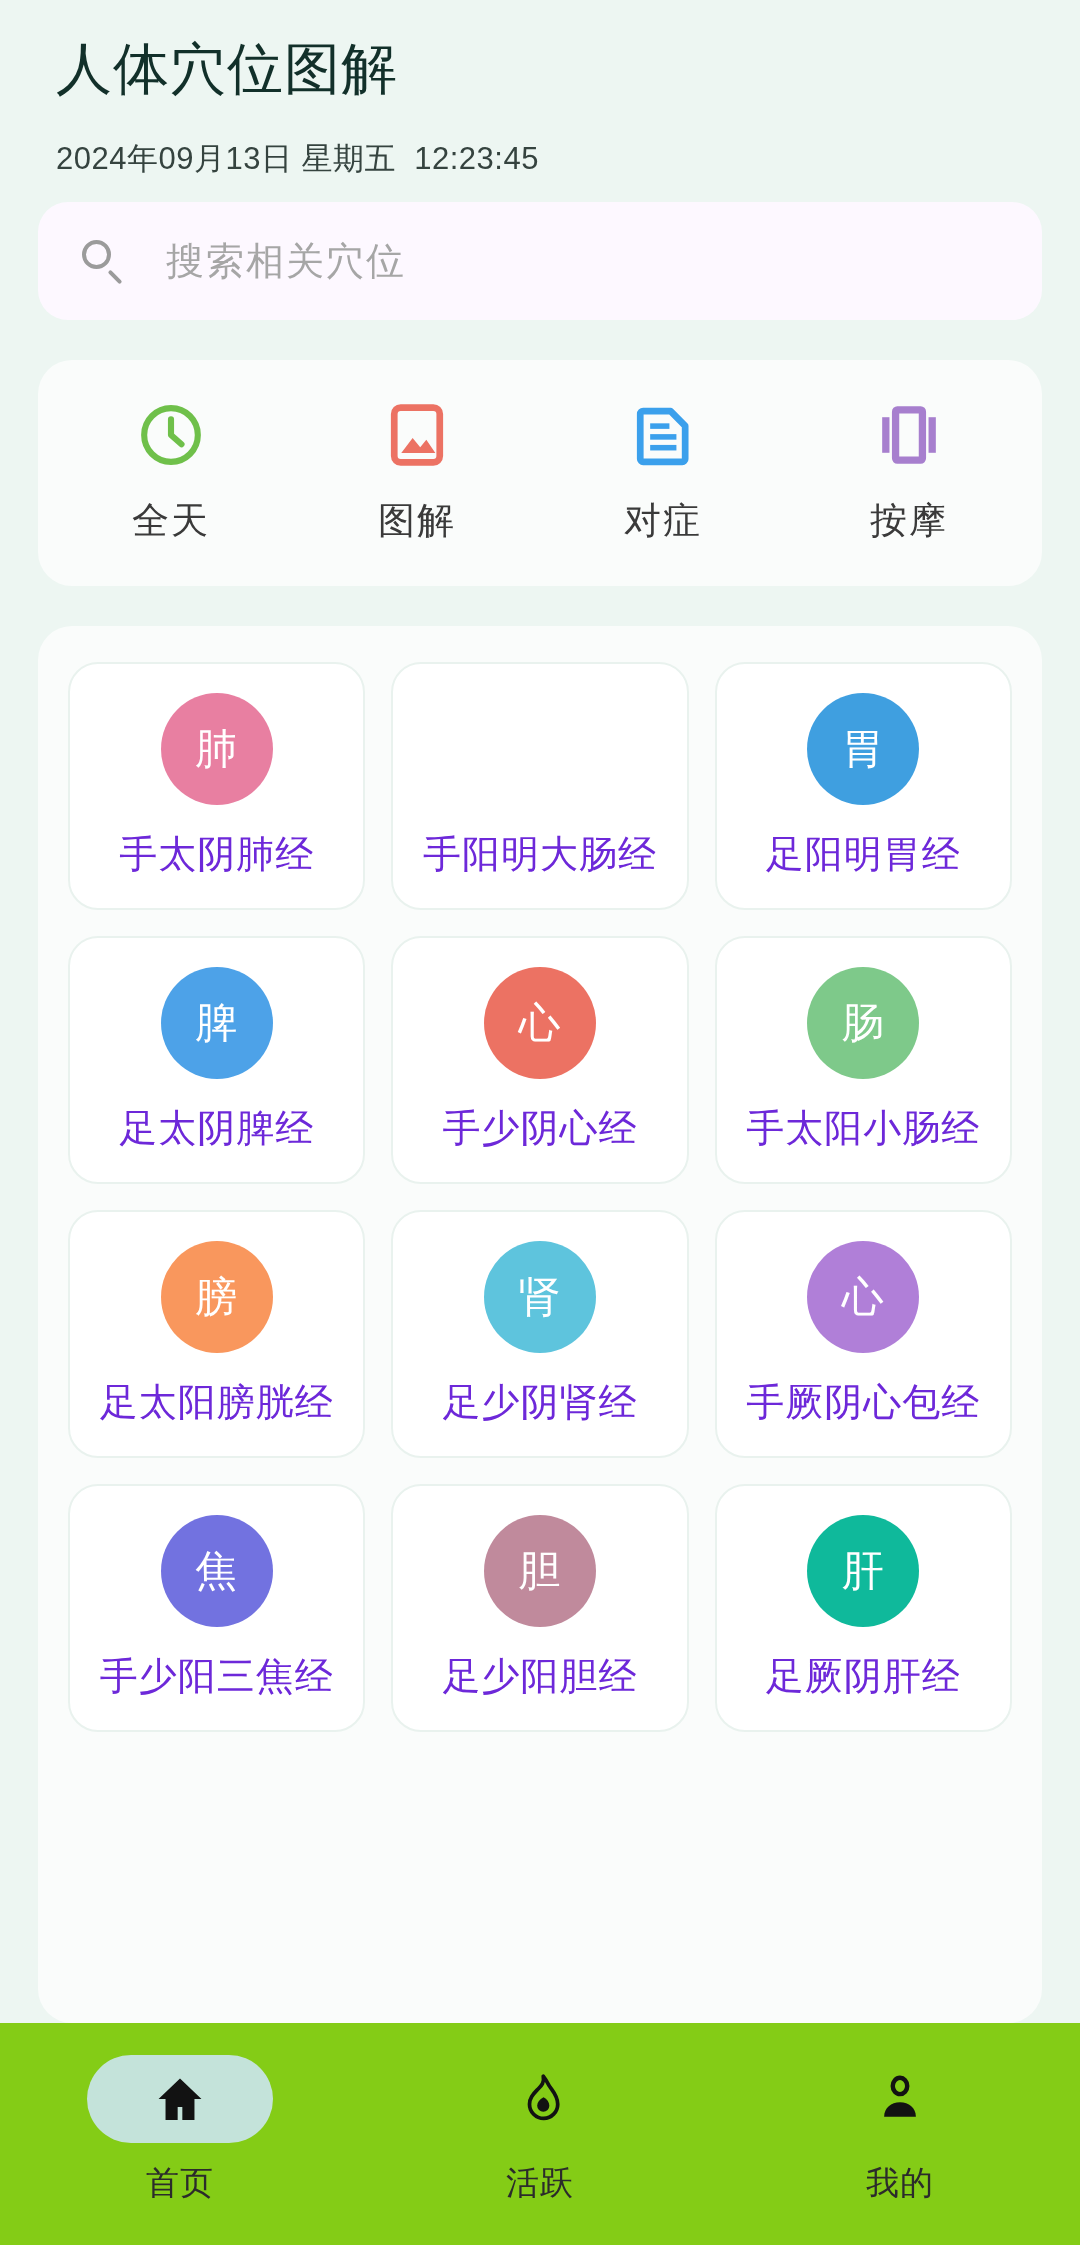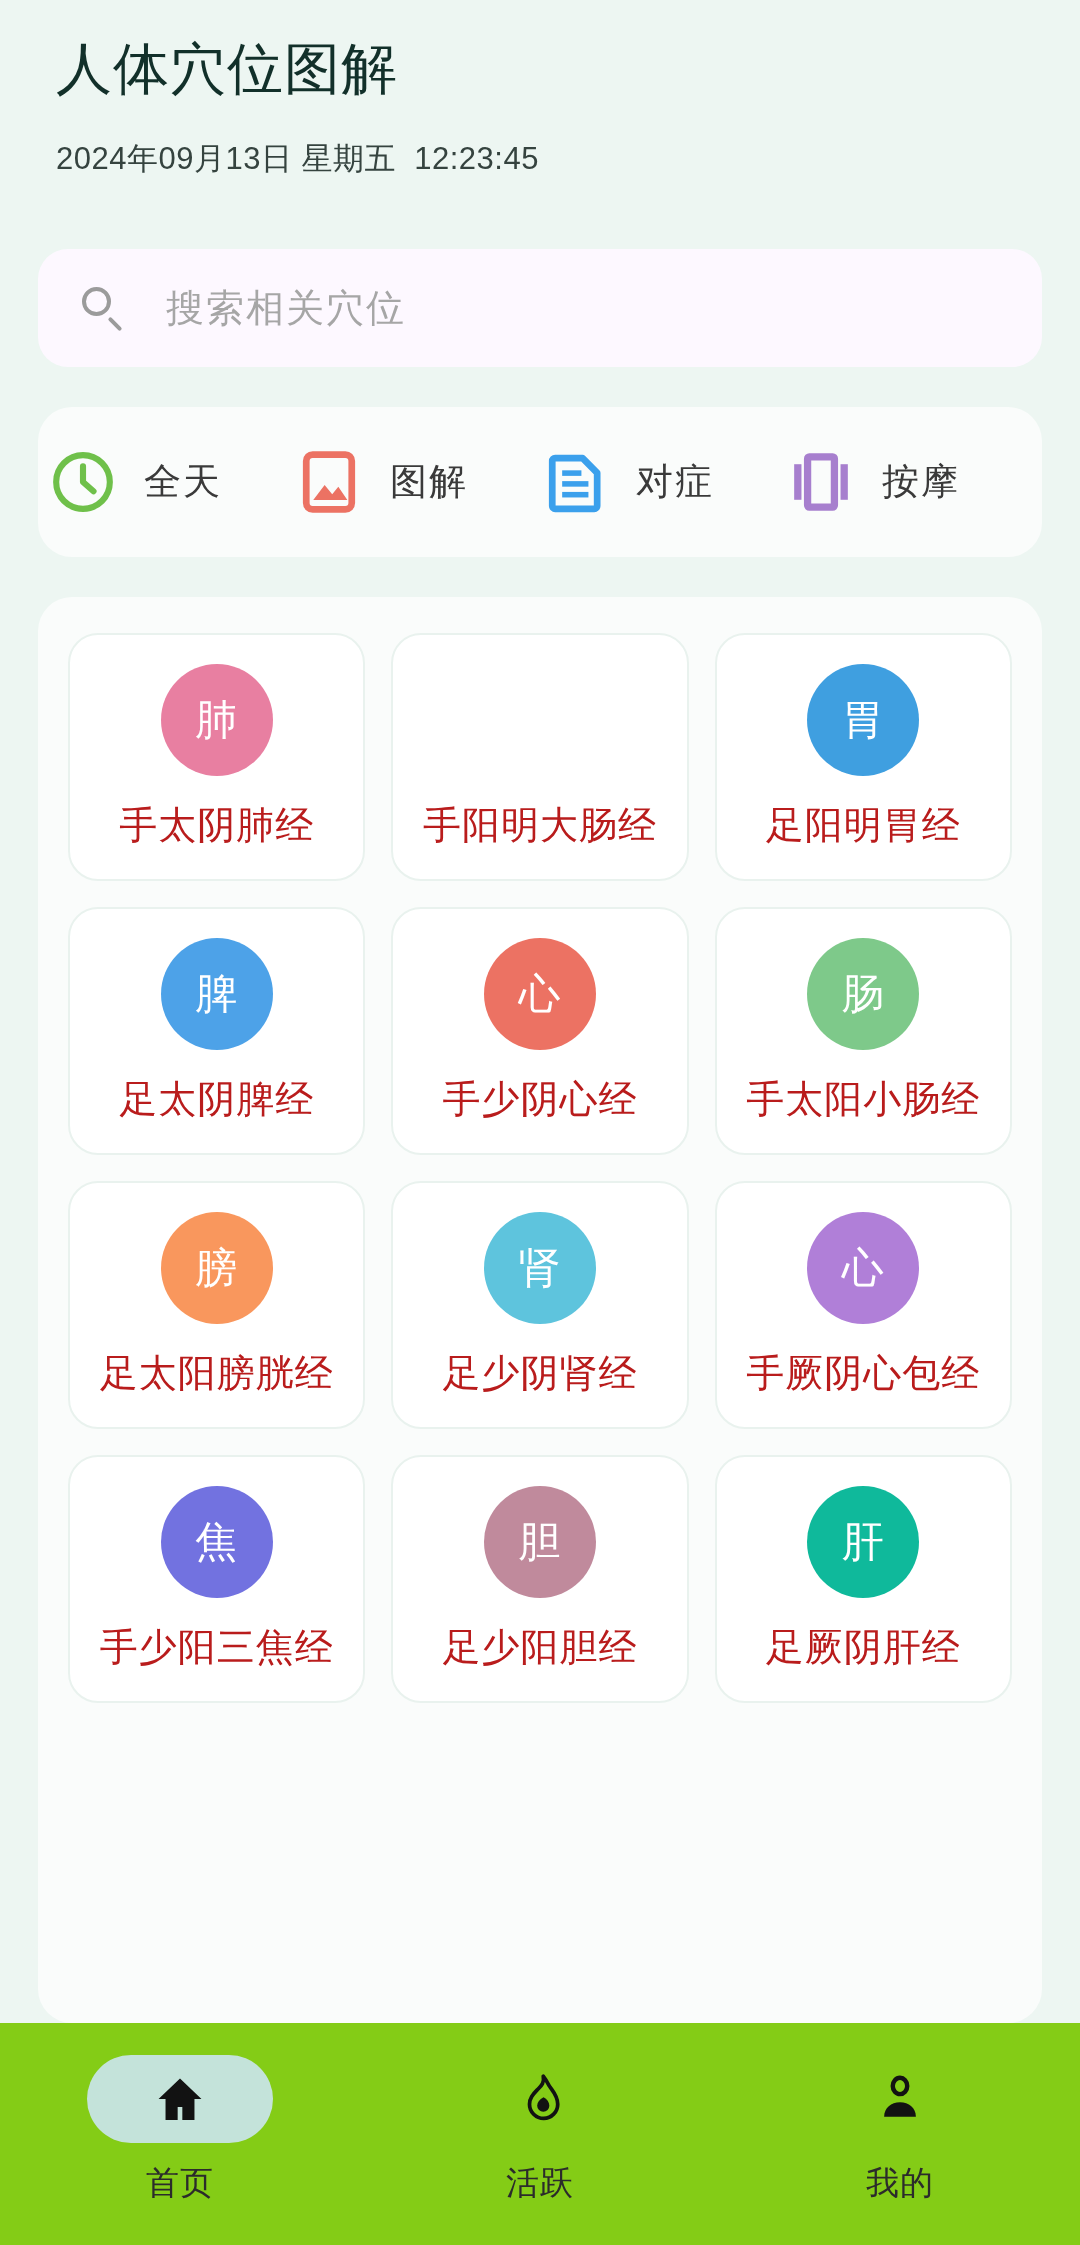--- a/index.html
+++ b/index.html
@@ -38,21 +38,21 @@
   .app-date {
     margin-top: 36px;
     font-size: 31px;
     color: #35433f;
     letter-spacing: 0.5px;
     white-space: pre;
   }
 
   
   .search-wrap {
-    margin: 69px 38px 0 38px;
+    margin: 22px 38px 0 38px;
     background: #fdf8ff;
     border-radius: 30px;
     height: 118px;
     display: flex;
     align-items: center;
     padding: 0 42px;
     box-sizing: border-box;
   }
   .search-icon {
     width: 46px;
@@ -90,21 +90,21 @@
   .quick-card {
     margin: 40px 38px 0 38px;
     background: #fafcfb;
     border-radius: 34px;
     padding: 40px 10px 40px 10px;
     display: flex;
   }
   .quick-item {
     flex: 1 1 0;
     display: flex;
-    flex-direction: row;
+    flex-direction: column;
     align-items: center;
     gap: 26px;
   }
   .quick-icon {
     width: 70px;
     height: 70px;
     display: block;
   }
   .quick-label {
     font-size: 37px;
@@ -147,21 +147,21 @@
     display: flex;
     align-items: center;
     justify-content: center;
     color: #ffffff;
     font-size: 42px;
     letter-spacing: 1px;
     flex: 0 0 auto;
   }
   .meridian-name {
     font-size: 38px;
-    color: #b91c1c;
+    color: #6d28d9;
     letter-spacing: 1px;
     white-space: nowrap;
     overflow: hidden;
     text-overflow: clip;
     max-width: 96%;
     text-align: center;
   }
 
   
   .bottom-nav {

